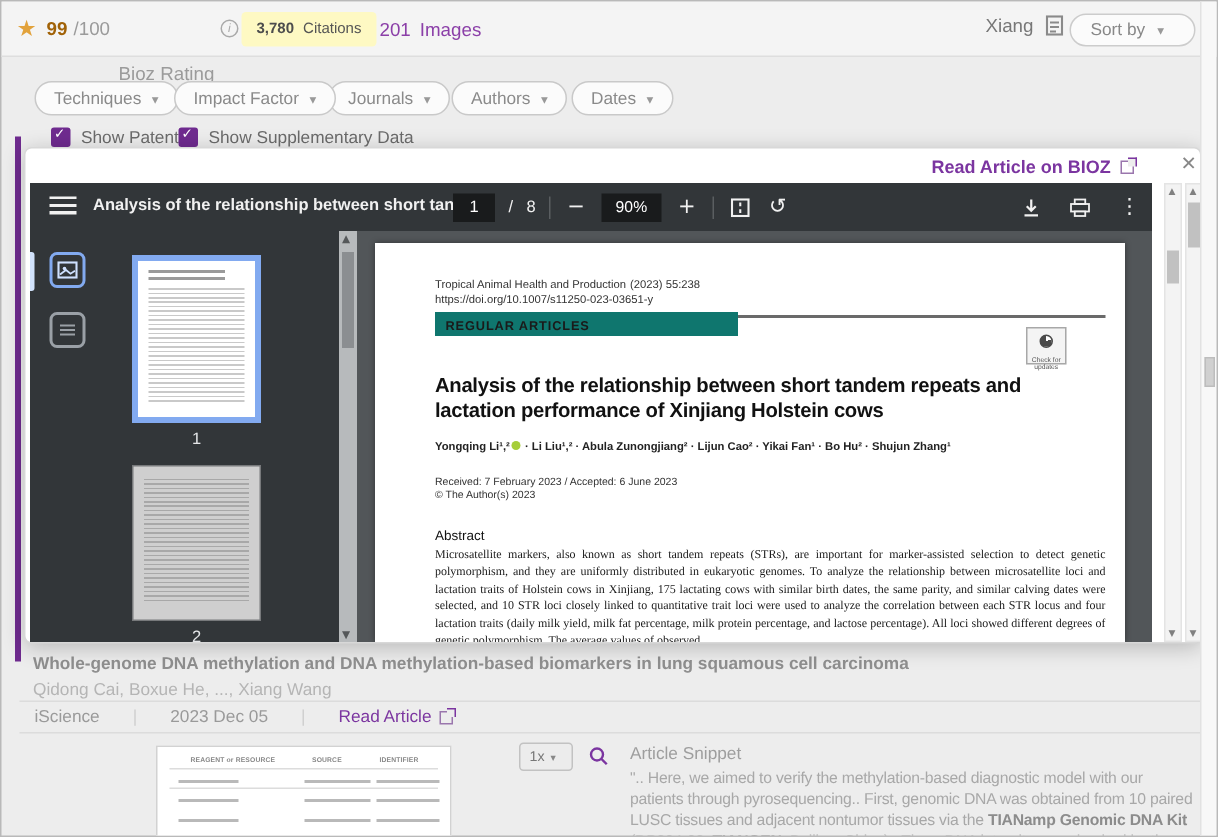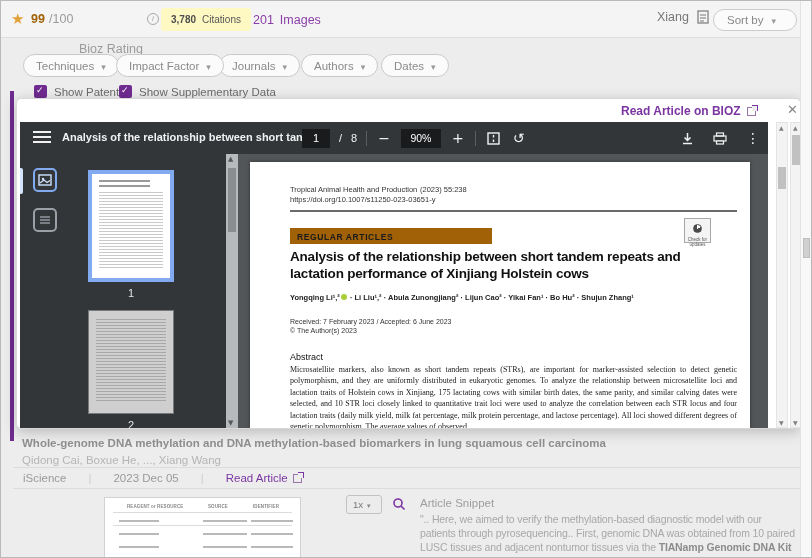--- a/index.html
+++ b/index.html
@@ -116,21 +116,21 @@
   .side-scroll .thumb { position:absolute; left:2px; top:14px; width:8px; height:64px; background:#8b8e91; }
   .side-scroll::before { content:"▲"; position:absolute; left:2px; top:1px; font-size:7px; color:#55585a; font-family:"DejaVu Sans",sans-serif; }
   .side-scroll::after { content:"▼"; position:absolute; left:2px; bottom:1px; font-size:7px; color:#55585a; font-family:"DejaVu Sans",sans-serif; }
   
   .paper-page { position:absolute; left:230px; top:8px; width:500px; height:266px; background:#fff;
     box-shadow:0 0 4px rgba(0,0,0,.4); overflow:hidden; color:#222; }
   .pp-journal { position:absolute; left:40px; top:23px; font-size:7.5px; color:#333; }
   .pp-cit { position:absolute; left:170px; top:23px; font-size:7.5px; color:#333; }
   .pp-doi { position:absolute; left:40px; top:33px; font-size:7.5px; color:#333; }
   .pp-rule { position:absolute; left:40px; top:48px; width:447px; height:2px; background:#6a6a6a; }
-  .pp-section { position:absolute; left:40px; top:66px; width:202px; height:16px; background:#a16207;
+  .pp-section { position:absolute; left:40px; top:46px; width:202px; height:16px; background:#0f766e;
     font-size:8.5px; font-weight:bold; letter-spacing:.6px; color:#1a1a1a; padding:4px 0 0 7px; }
   .pp-badge { position:absolute; left:434px; top:56px; width:27px; height:25px; border:1px solid #a8a8a8;
     background:#f4f4f4; text-align:center; }
   .pp-badge .circ { display:inline-block; margin-top:2px; width:9px; height:9px; border-radius:50%;
     background:conic-gradient(#fff 0 70deg, #4a4a4a 70deg 360deg); border:1px solid #4a4a4a; }
   .pp-badge .txt { font-size:4.5px; line-height:4.5px; color:#555; display:block; margin-top:1px; }
   .pp-title { position:absolute; left:40px; top:86px; width:430px; font-size:13.5px; font-weight:bold;
     color:#111; line-height:17px; letter-spacing:-0.2px; }
   .pp-authors { position:absolute; left:40px; top:131px; width:440px; font-size:7.5px; font-weight:bold; color:#222; }
   .orcid-icon { display:inline-block; width:6px; height:6px; border-radius:50%; background:#a6ce39; margin:0 1px; }

